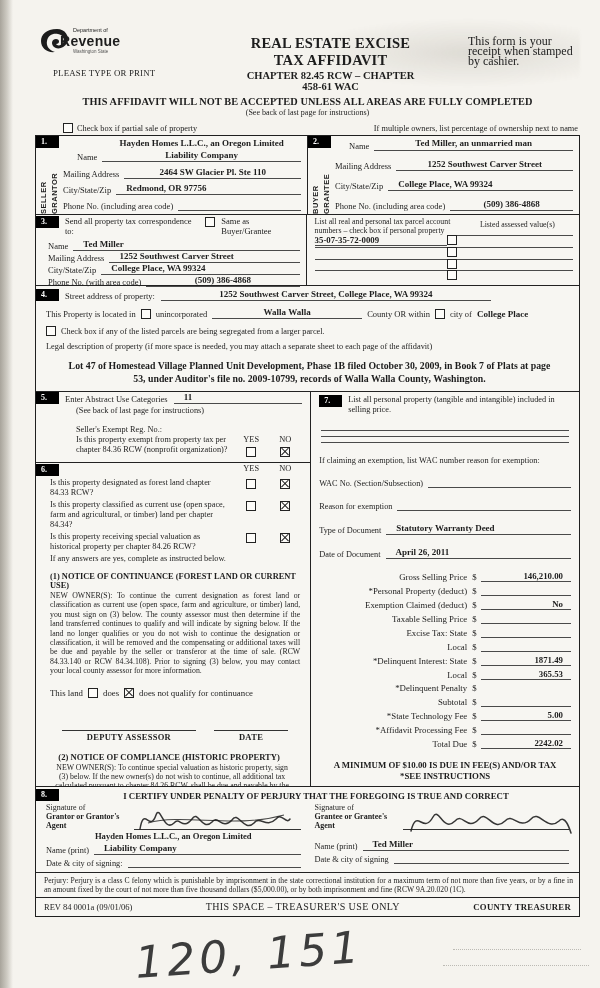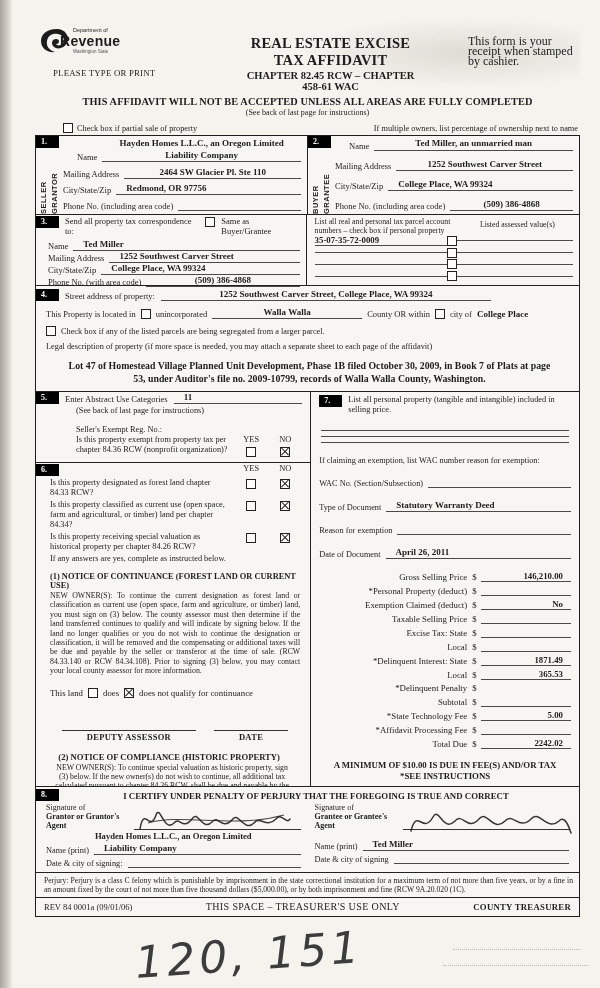--- a/index.html
+++ b/index.html
@@ -65,21 +65,21 @@
   .sec3{display:flex;border-bottom:1.2px solid #222;height:70px;}
   .s3left{flex:1.02;display:flex;flex-direction:column;padding:0 6px 3px 0;min-width:0;}
   .s3hdr{display:flex;gap:6px;align-items:flex-start;font-size:8.5px;padding-top:1px;}
   .s3fields{flex:1;display:flex;flex-direction:column;justify-content:space-between;
       padding:3px 0 0 12px;}
   .s3right{flex:1;border-left:1.2px solid #222;padding:2px 6px 3px 8px;display:flex;
       flex-direction:column;min-width:0;}
   .phdr{display:flex;font-size:7.8px;line-height:9px;gap:8px;}
   .phdr .p1{flex:1.25;}
   .phdr .p2{flex:1;text-align:center;padding-top:3px;}
-  .prow{display:flex;align-items:center;flex:1;}
+  .prow{display:flex;align-items:flex-start;flex:1;}
   .pfill{flex:1.15;border-bottom:1px solid #4a4a4a;font-weight:bold;font-size:8.8px;}
   .afill{flex:1;border-bottom:1px solid #4a4a4a;}
 
   
   .sec4{border-bottom:1.2px solid #222;padding:3px 8px 4px 0;}
   .s4r1{display:flex;align-items:flex-end;gap:6px;font-size:8.5px;}
   .s4r2{display:flex;align-items:flex-end;gap:5px;font-size:8.5px;margin:6px 0 0 10px;}
   .s4r3{display:flex;align-items:center;gap:5px;font-size:8.3px;margin:7px 0 0 10px;}
   .s4r4{font-size:8.3px;margin:6px 0 0 10px;}
   .legal{font-weight:bold;font-size:9.8px;text-align:center;line-height:13px;margin:8px 18px 2px 30px;}
@@ -430,26 +430,26 @@
         <div class="ppline" style="margin-top:10px;"></div>
         <div class="ppline"></div>
         <div class="ppline"></div>
 
         <div class="exnote">If claiming an exemption, list WAC number reason for exemption:</div>
         <div class="wrow">
           <span>WAC No. (Section/Subsection)</span>
           <span class="fill"></span>
         </div>
         <div class="wrow">
+          <span>Reason for exemption</span>
+          <span class="fill"></span>
+        </div>
+        <div class="wrow">
           <span>Type of Document</span>
           <span class="fill vall">Statutory Warranty Deed</span>
-        </div>
-        <div class="wrow">
-          <span>Reason for exemption</span>
-          <span class="fill"></span>
         </div>
         <div class="wrow">
           <span>Date of Document</span>
           <span class="fill vall">April 26, 2011</span>
         </div>
 
         <div style="margin-top:9px;">
           <div class="mrow">
             <span class="mlabel">Gross Selling Price</span>
             <span class="mdollar">$</span>

